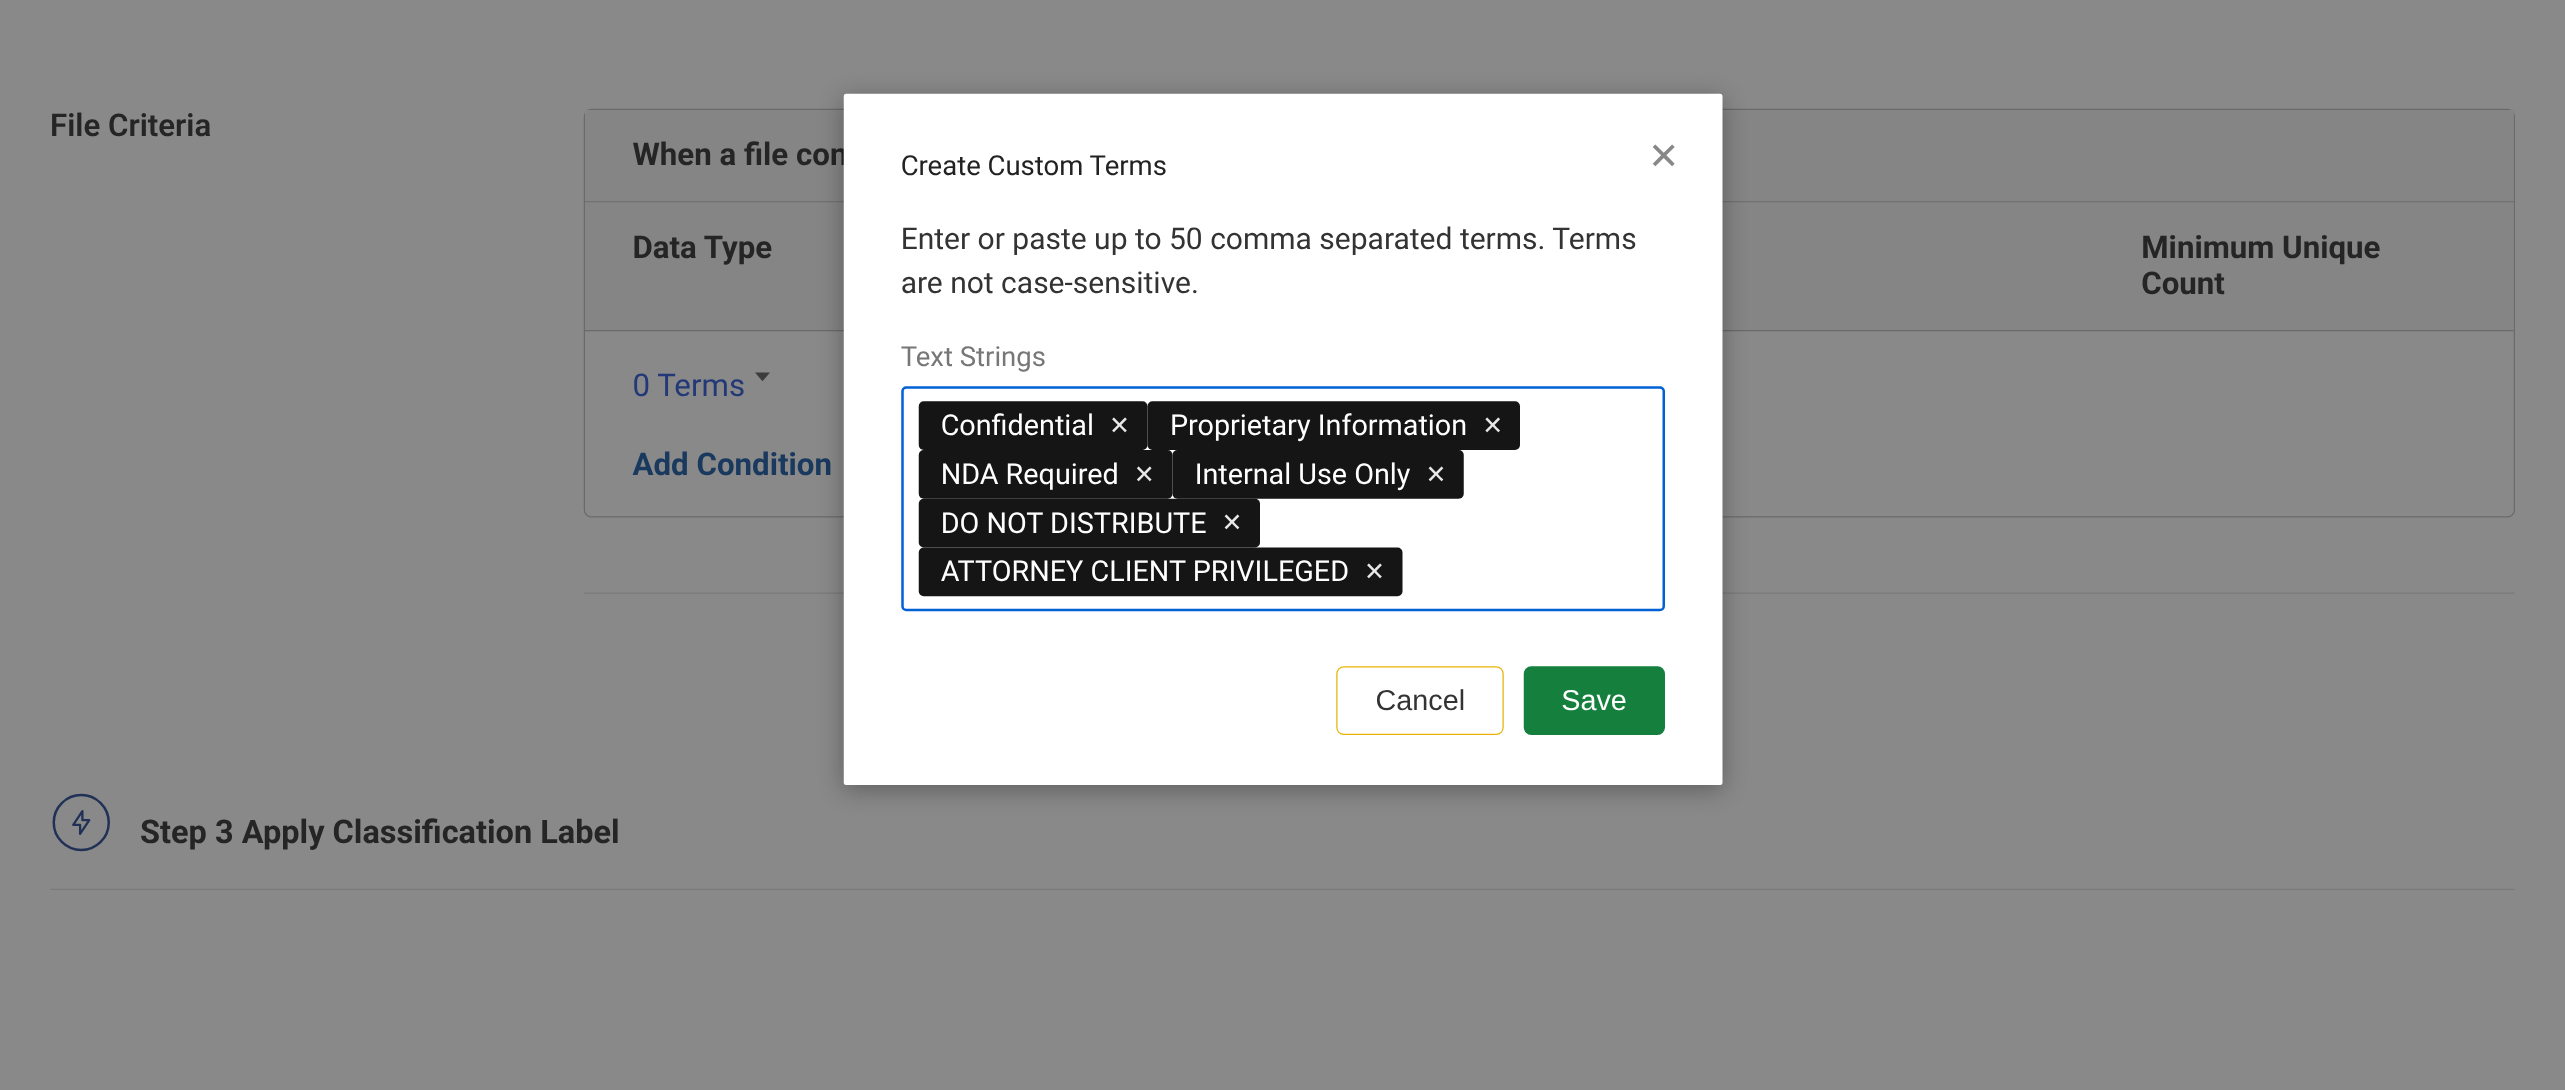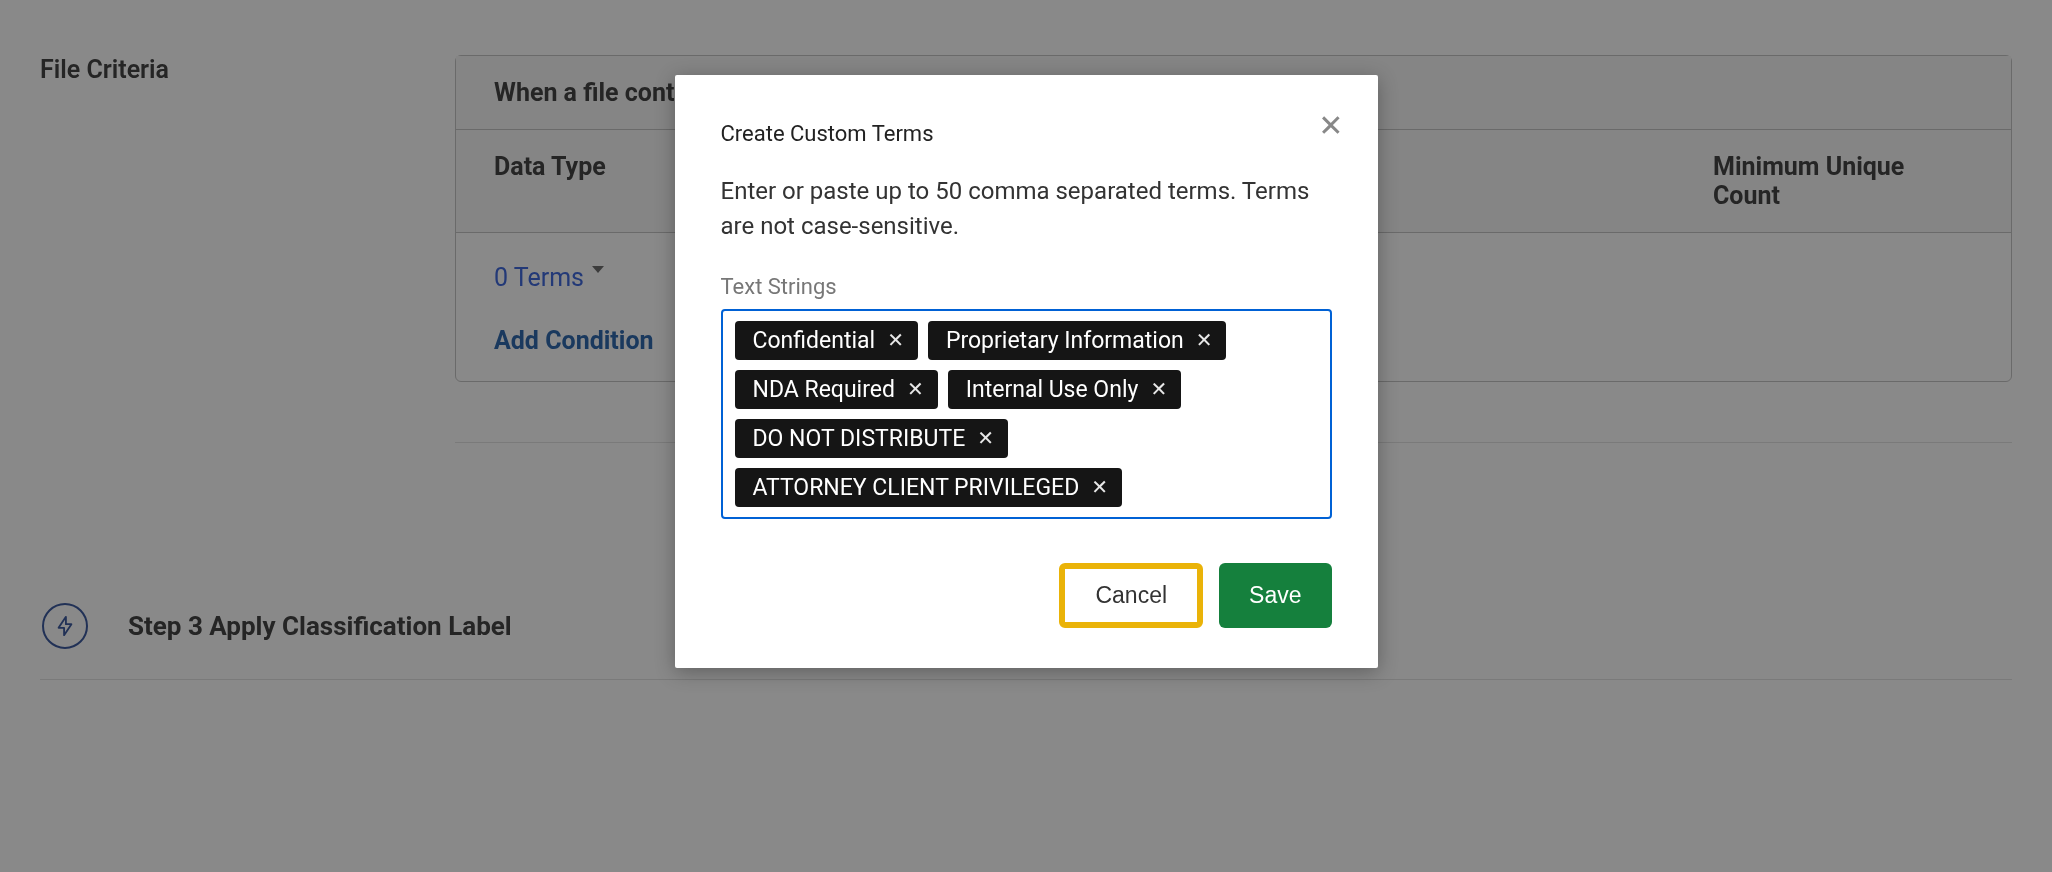--- a/index.html
+++ b/index.html
@@ -12,21 +12,22 @@
       background: #fff;
       color: #222;
       width: 2052px;
       height: 872px;
       position: relative;
       overflow: hidden;
     }
     .page {
       padding: 55px 40px 40px 40px;
       display: flex;
-      gap: 20px;
+      gap: 32px;
+      margin-top: 32px;
     }
     .left-col {
       width: 395px;
       flex-shrink: 0;
     }
     .section-title {
       font-size: 25px;
       font-weight: 600;
       color: #222;
       margin-bottom: 18px;
@@ -88,22 +89,22 @@
       font-weight: 700;
       cursor: pointer;
     }
     .divider {
       border: none;
       border-top: 1px solid #ddd;
       margin-top: 60px;
     }
     .step3-row {
       display: flex;
-      align-items: center;
-      gap: 40px;
+      align-items: flex-end;
+      gap: 24px;
       margin-top: 120px;
       padding-left: 2px;
       padding-bottom: 30px;
       border-bottom: 1px solid #ddd;
       width: calc(100% - 0px);
     }
     .bolt-circle {
       width: 46px;
       height: 46px;
       border: 2px solid #1a3d8f;
@@ -165,21 +166,21 @@
       font-size: 22px;
       color: #777;
       margin-bottom: 10px;
     }
     .tags-input {
       border: 2px solid #0061d5;
       border-radius: 4px;
       padding: 10px 12px;
       display: flex;
       flex-wrap: wrap;
-      gap: 10px;
+      gap: 0;
       min-height: 60px;
     }
     .tag {
       background: #151515;
       color: #fff;
       font-size: 23px;
       padding: 6px 14px 6px 18px;
       border-radius: 4px;
       display: inline-flex;
       align-items: center;
@@ -199,21 +200,21 @@
     }
     .btn {
       font-size: 23px;
       padding: 13px 30px;
       border-radius: 6px;
       cursor: pointer;
       border: none;
     }
     .btn-cancel {
       background: #fff;
-      border: 6px solid #eab308;
+      border: 1px solid #eab308;
       color: #333;
     }
     .btn-save {
       background: #15803d;
       color: #fff;
     }
     .bottom-section {
       padding: 0 40px;
     }
   </style>

